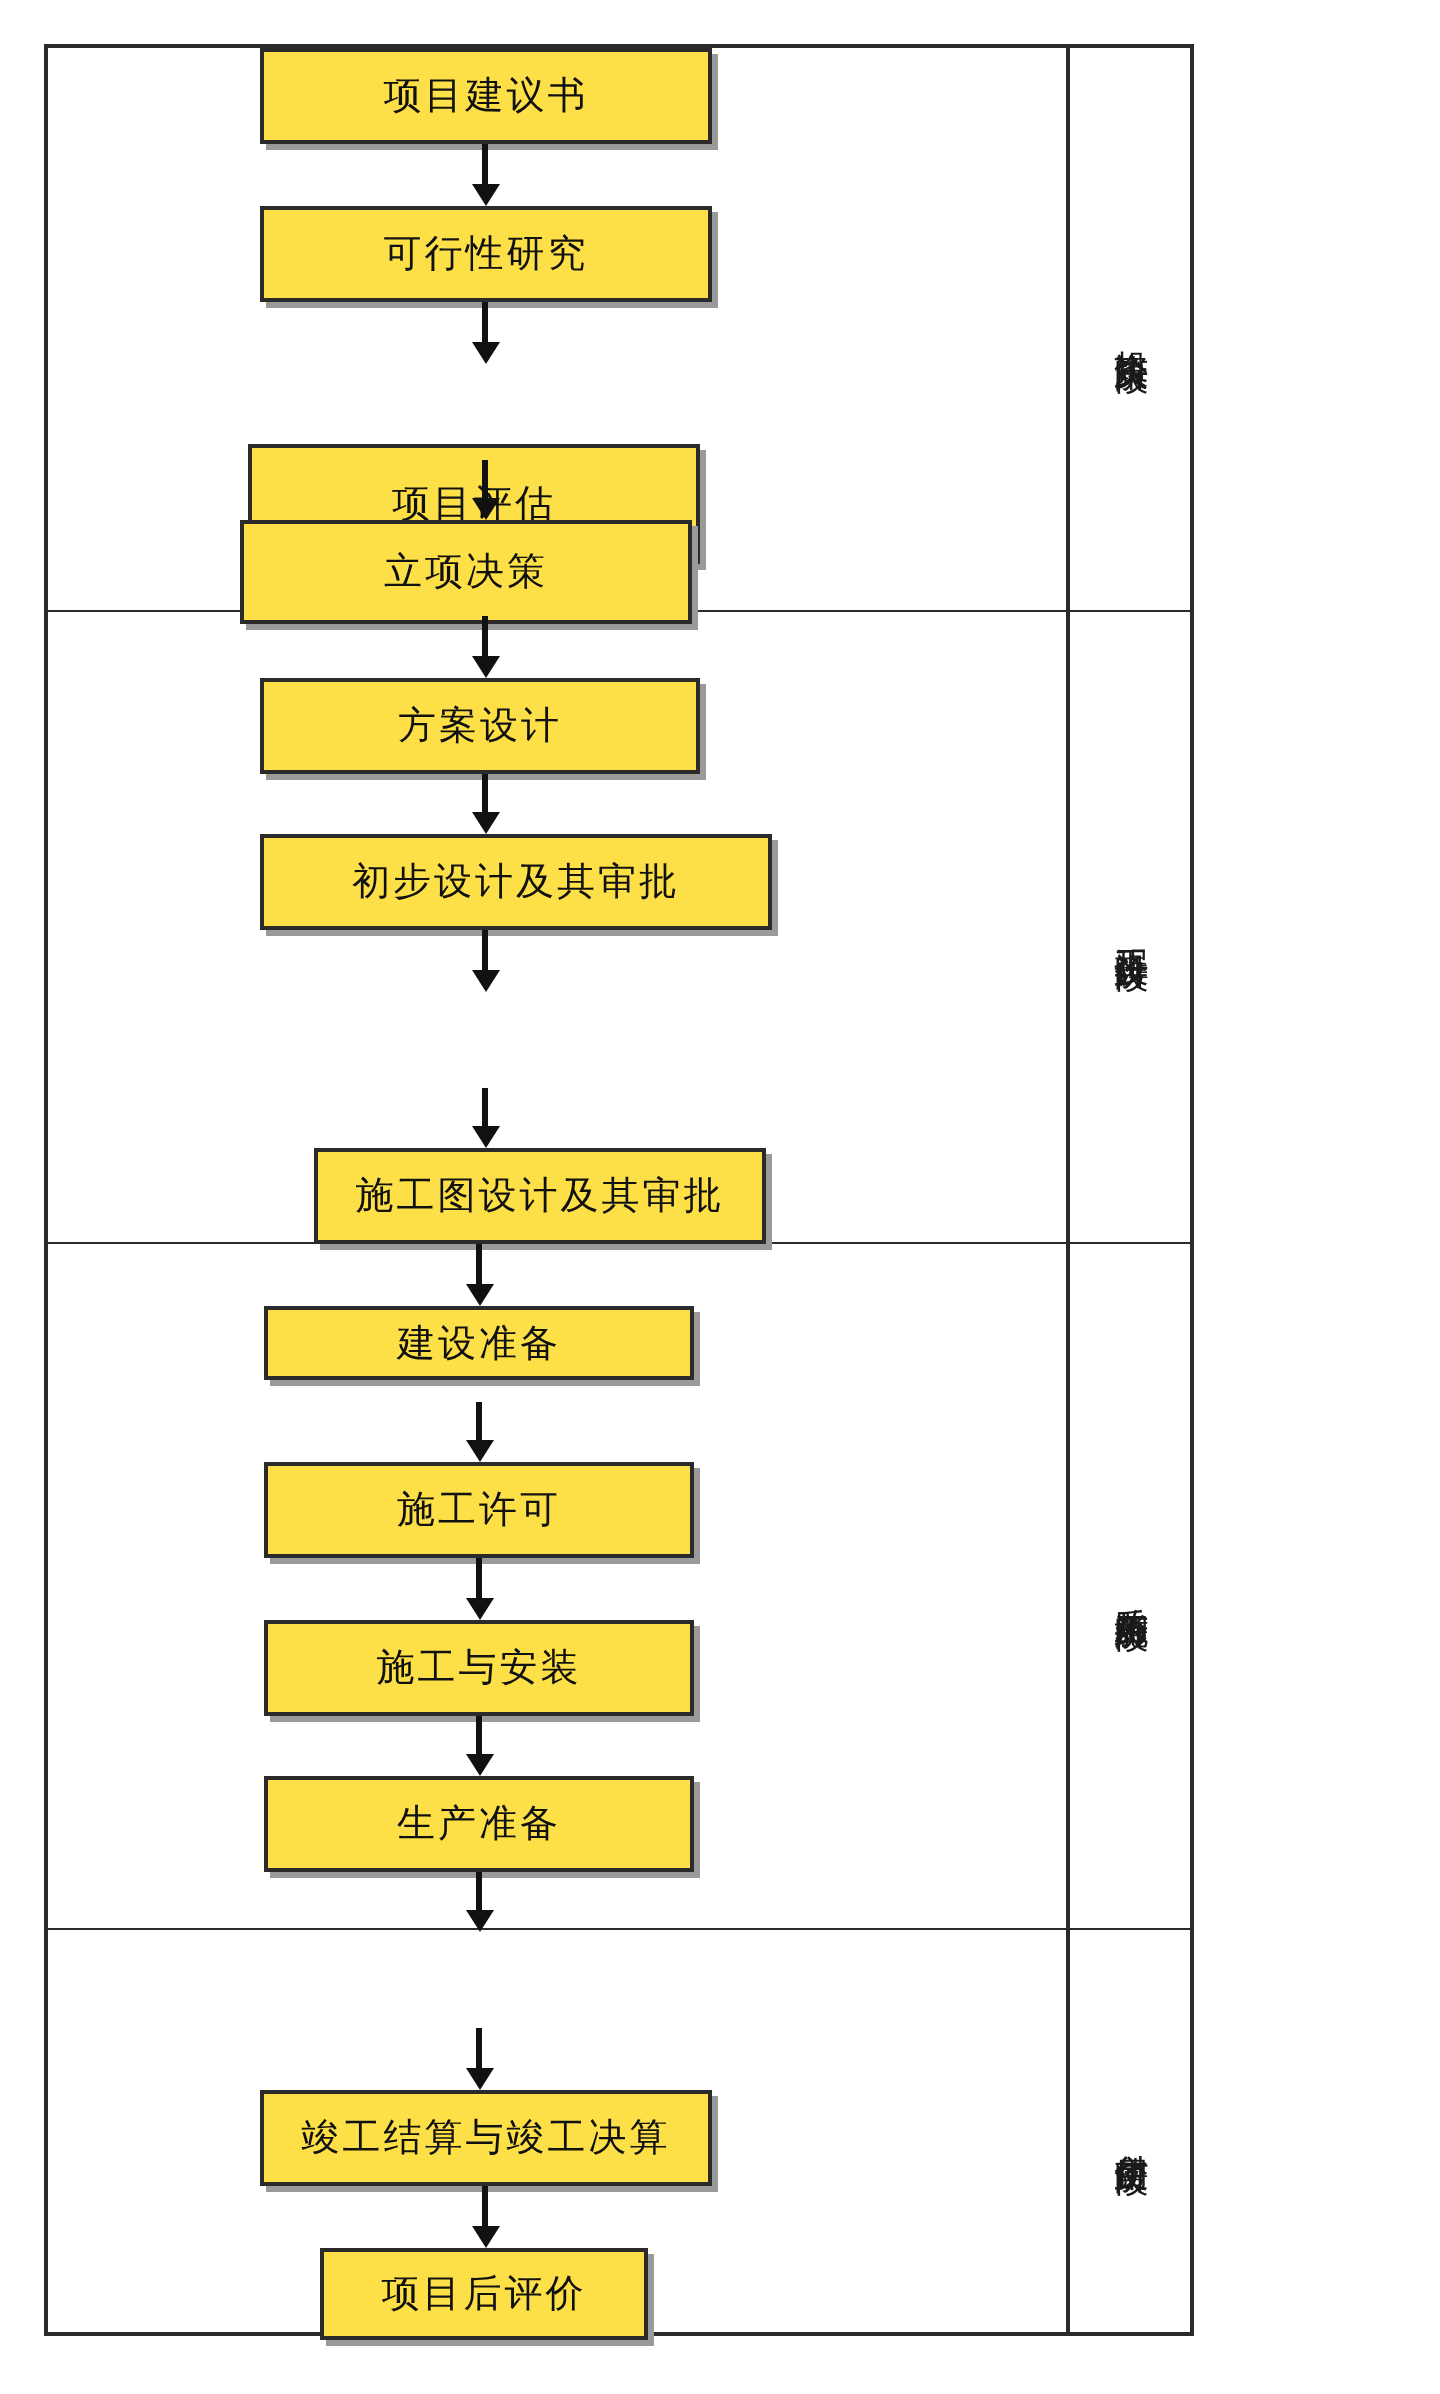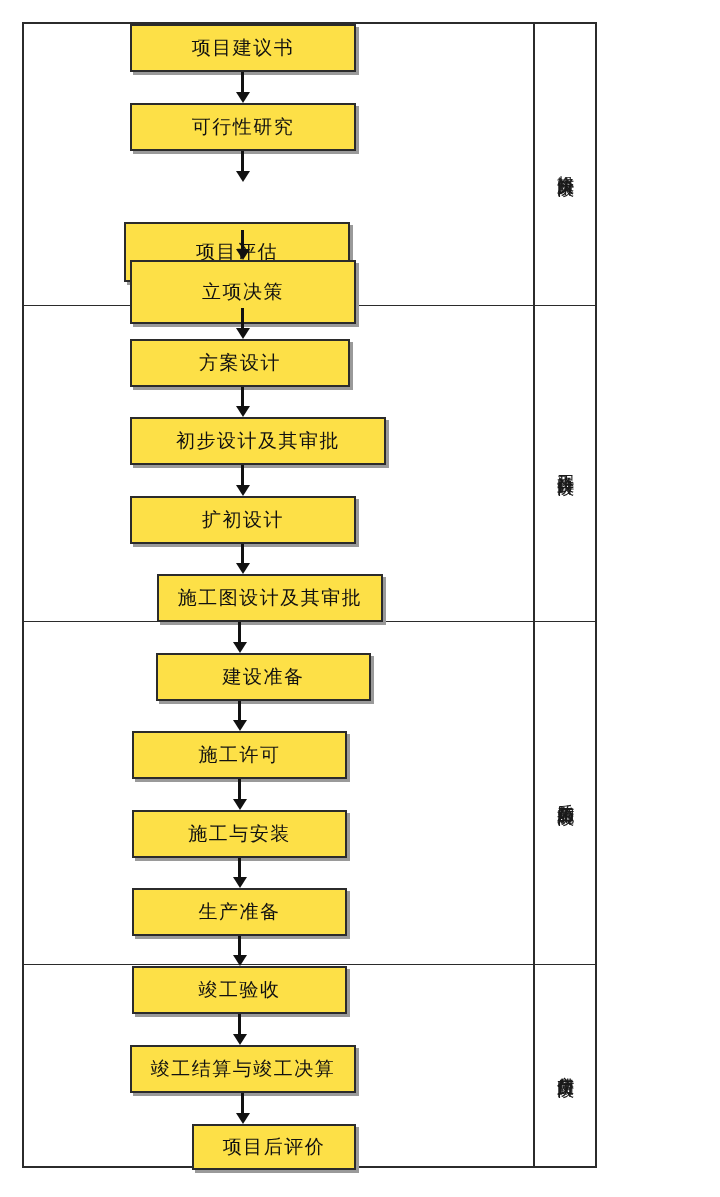--- a/index.html
+++ b/index.html
@@ -119,35 +119,33 @@
 
   <div class="col-divider"></div>
 
   <div class="row-divider" style="top:305px;"></div>
   <div class="row-divider" style="top:621px;"></div>
   <div class="row-divider" style="top:964px;"></div>
 
   <div class="node" style="left:130px; top:24px;   width:226px; height:48px;">项目建议书</div>
   <div class="node" style="left:130px; top:103px;  width:226px; height:48px;">可行性研究</div>
   <div class="node" style="left:124px; top:182px;  width:226px; height:60px;margin-top:40px;">项目评估</div>
-  <div class="node" style="left:130px; top:260px;  width:226px; height:64px;">立项决策</div>
+  <div class="node" style="left:120px; top:260px;  width:226px; height:52px;">立项决策</div>
 
   <div class="node" style="left:130px; top:339px;  width:220px; height:48px;">方案设计</div>
   <div class="node" style="left:130px; top:417px;  width:256px; height:48px;">初步设计及其审批</div>
-  <div class="node" style="left:130px; top:496px;  width:226px; height:48px;">扩初设计</div>
   <div class="node" style="left:130px; top:574px;  width:226px; height:48px;margin-left:27px;">施工图设计及其审批</div>
 
-  <div class="node" style="left:132px; top:653px;  width:215px; height:48px;margin-left:24px;">建设准备</div>
+  <div class="node" style="left:132px; top:653px;  width:215px; height:37px;">建设准备</div>
   <div class="node" style="left:132px; top:731px;  width:215px; height:48px;">施工许可</div>
   <div class="node" style="left:132px; top:810px;  width:215px; height:48px;">施工与安装</div>
   <div class="node" style="left:132px; top:888px;  width:215px; height:48px;">生产准备</div>
 
-  <div class="node" style="left:132px; top:966px;  width:215px; height:48px;">竣工验收</div>
   <div class="node" style="left:130px; top:1045px; width:226px; height:48px;">竣工结算与竣工决算</div>
-  <div class="node" style="left:160px; top:1124px; width:164px; height:46px;margin-left:32px;">项目后评价</div>
+  <div class="node" style="left:160px; top:1124px; width:164px; height:46px;">项目后评价</div>
 
   <div class="arrow" style="left:236px; top:72px;   height:31px;">
       <div class="shaft" style="height:20px;"></div>
       <div class="head"></div>
     </div>
   <div class="arrow" style="left:236px; top:151px;  height:31px;">
       <div class="shaft" style="height:20px;"></div>
       <div class="head"></div>
     </div>
   <div class="arrow" style="left:236px; top:230px;  height:30px;">

